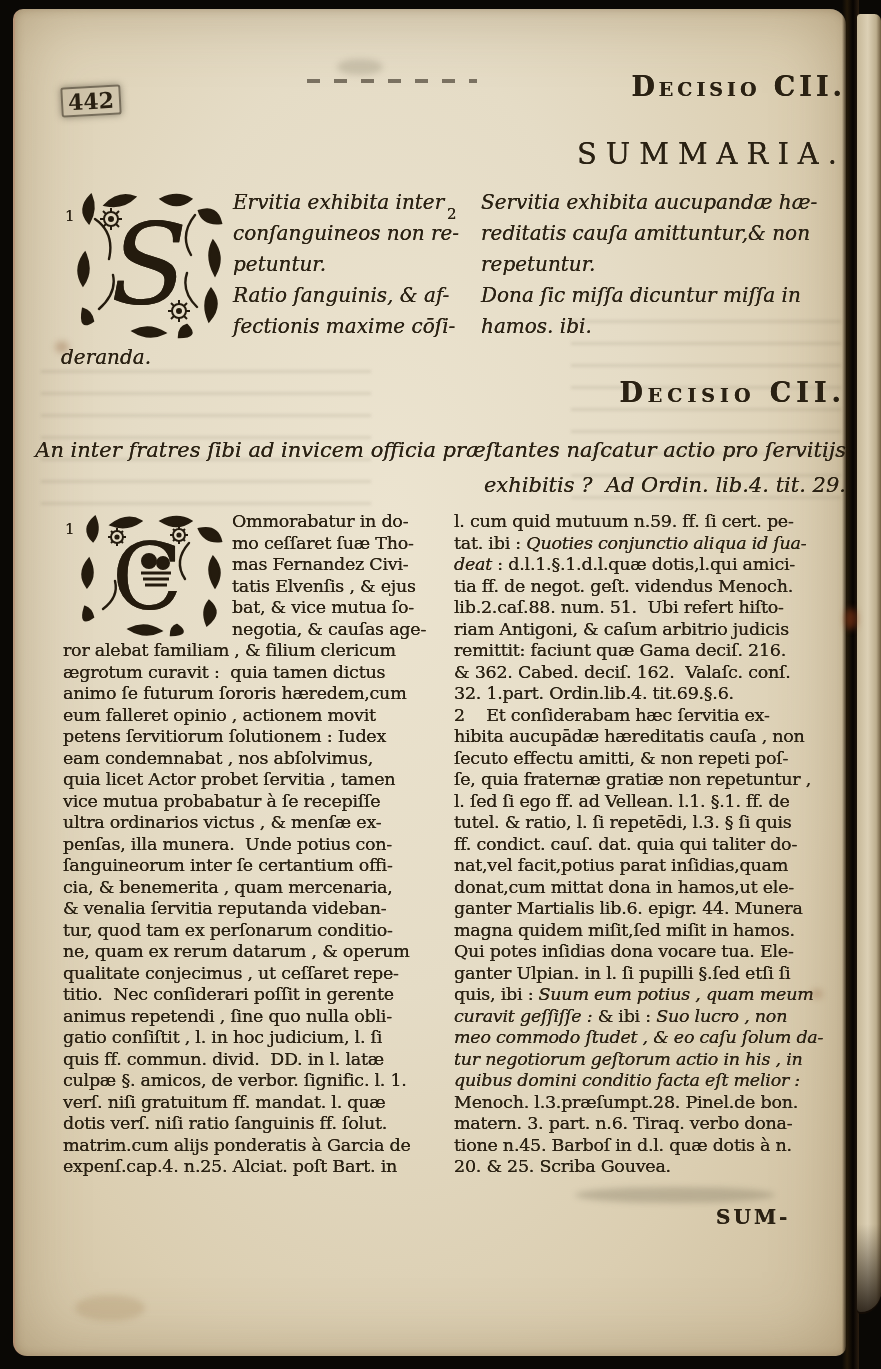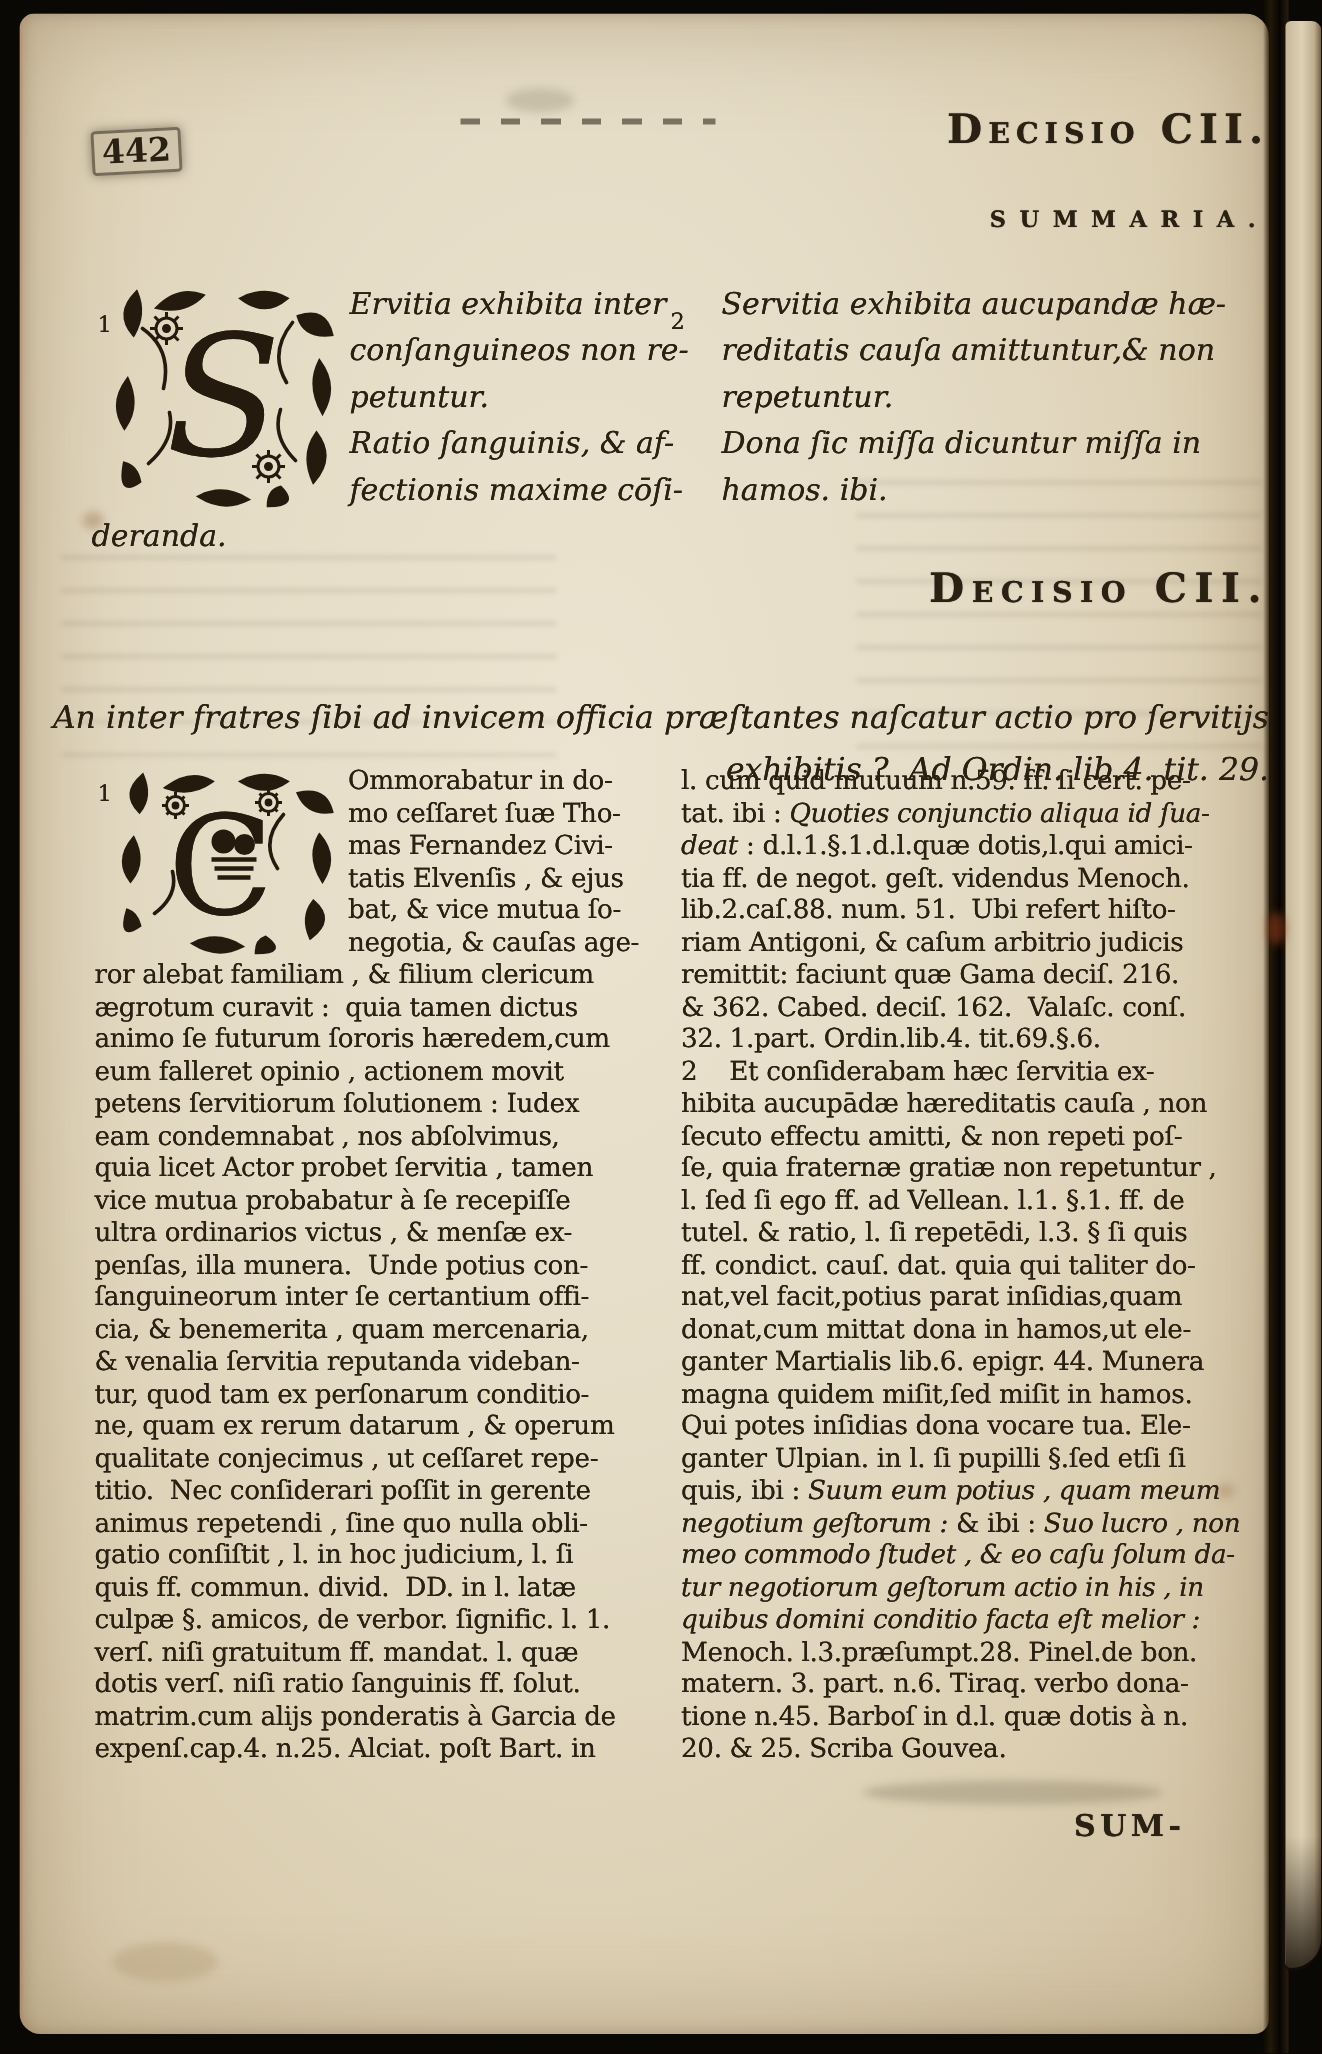--- a/index.html
+++ b/index.html
@@ -16,21 +16,21 @@
         background:linear-gradient(90deg, rgba(40,30,18,0) 0%, #221809 30%, #070402 65%, #2a1d10 100%);}
   .sliver{left:857px;top:14px;width:24px;height:1298px;
         background:linear-gradient(90deg,#c6b898,#dcd0b5 45%,#bdae8e 80%,#6f5d40);
         border-radius:5px 9px 28px 5px;}
   .sliver:after{content:"";position:absolute;left:0;bottom:-2px;width:100%;height:90px;
         background:linear-gradient(180deg, rgba(20,12,5,0), rgba(20,12,5,.85));border-radius:0 0 28px 5px;}
   
   .sc{font-variant:small-caps;}
   .center{left:0;width:100%;text-align:right;}
   .head{font-size:27px;font-weight:bold;letter-spacing:4px;text-shadow:0 0 .6px currentColor;}
-  .sumtitle{font-size:15px;font-weight:bold;letter-spacing:9px;text-shadow:0 0 .5px currentColor;}
+  .sumtitle{font-size:29px;font-weight:normal;letter-spacing:9px;text-shadow:0 0 .5px currentColor;}
   .midhead{font-size:27px;font-weight:bold;letter-spacing:5px;text-shadow:0 0 .6px currentColor;}
   .question{font-style:italic;font-size:21px;line-height:35px;text-shadow:0 0 .4px currentColor;}
   .pageno{font-size:22px;font-weight:bold;transform:rotate(-3deg);
         border:2px solid rgba(45,38,25,.55);border-radius:3px;padding:0 5px;
         background:rgba(110,100,80,.14);box-shadow:0 0 7px rgba(70,62,45,.55);}
   .sumcol{font-style:italic;font-size:20px;line-height:31px;text-shadow:0 0 .4px currentColor;}
   .bodycol{font-size:17.5px;line-height:21.5px;letter-spacing:-0.25px;text-shadow:0 0 .4px currentColor;}
   .line{white-space:pre;}
   .it{font-style:italic;}
   .marker{position:absolute;font-size:15px;font-style:normal;}
@@ -106,21 +106,21 @@
           <div class="line"><span>Dona ſic miſſa dicuntur miſſa in</span></div>
           <div class="line"><span>hamos. ibi.</span></div>
         </div>
     </div>
 
     <div class="abs ghost stain" style="left:26px;top:356px;width:330px;height:140px;"></div>
     <div class="abs ghost stain" style="left:556px;top:300px;width:270px;height:190px;"></div>
 
     <div class="abs center midhead sc" style="top:368px;">Decisio CII.</div>
 
-    <div class="abs center question" style="top:424px;margin-top:28px;">
+    <div class="abs center question" style="top:424px;">
       <div class="line">An inter fratres ſibi ad invicem officia præſtantes naſcatur actio pro ſervitijs</div>
       <div class="line">exhibitis ?  Ad Ordin. lib.4. tit. 29.</div>
     </div>
 
     <div class="abs bodycol" style="left:48px;top:502px;width:388px;">
       <span class="marker" style="left:2px;top:8px;">1</span>
       <svg class="wc wc-c" viewBox="0 0 146 124">
         <g stroke="#241b0e" fill="#241b0e" stroke-width="2.4" stroke-linecap="round">
           <path d="M16 28 Q4 16 18 4 Q24 18 16 28 Z"></path>
           <path d="M34 12 Q50 0 64 8 Q50 18 34 12 Z"></path>
@@ -200,21 +200,21 @@
           <div class="line"><span>l. ſed ſi ego ff. ad Vellean. l.1. §.1. ff. de</span></div>
           <div class="line"><span>tutel. &amp; ratio, l. ſi repetēdi, l.3. § ſi quis</span></div>
           <div class="line"><span>ff. condict. cauſ. dat. quia qui taliter do-</span></div>
           <div class="line"><span>nat,vel facit,potius parat inſidias,quam</span></div>
           <div class="line"><span>donat,cum mittat dona in hamos,ut ele-</span></div>
           <div class="line"><span>ganter Martialis lib.6. epigr. 44. Munera</span></div>
           <div class="line"><span>magna quidem miſit,ſed miſit in hamos.</span></div>
           <div class="line"><span>Qui potes inſidias dona vocare tua. Ele-</span></div>
           <div class="line"><span>ganter Ulpian. in l. ſi pupilli §.ſed etſi ſi</span></div>
           <div class="line"><span>quis, ibi : </span><span class="it">Suum eum potius , quam meum</span></div>
-          <div class="line"><span class="it">negotium geſtorum : </span><span>&amp; ibi : </span><span class="it">Suo lucro , non</span></div>
+          <div class="line"><span class="it">curavit geſſiſſe : </span><span>&amp; ibi : </span><span class="it">Suo lucro , non</span></div>
           <div class="line"><span class="it">meo commodo ſtudet , &amp; eo caſu ſolum da-</span></div>
           <div class="line"><span class="it">tur negotiorum geſtorum actio in his , in</span></div>
           <div class="line"><span class="it">quibus domini conditio facta eſt melior :</span></div>
           <div class="line"><span>Menoch. l.3.præſumpt.28. Pinel.de bon.</span></div>
           <div class="line"><span>matern. 3. part. n.6. Tiraq. verbo dona-</span></div>
           <div class="line"><span>tione n.45. Barboſ in d.l. quæ dotis à n.</span></div>
           <div class="line"><span>20. &amp; 25. Scriba Gouvea.</span></div>
         </div>
     </div>
 

